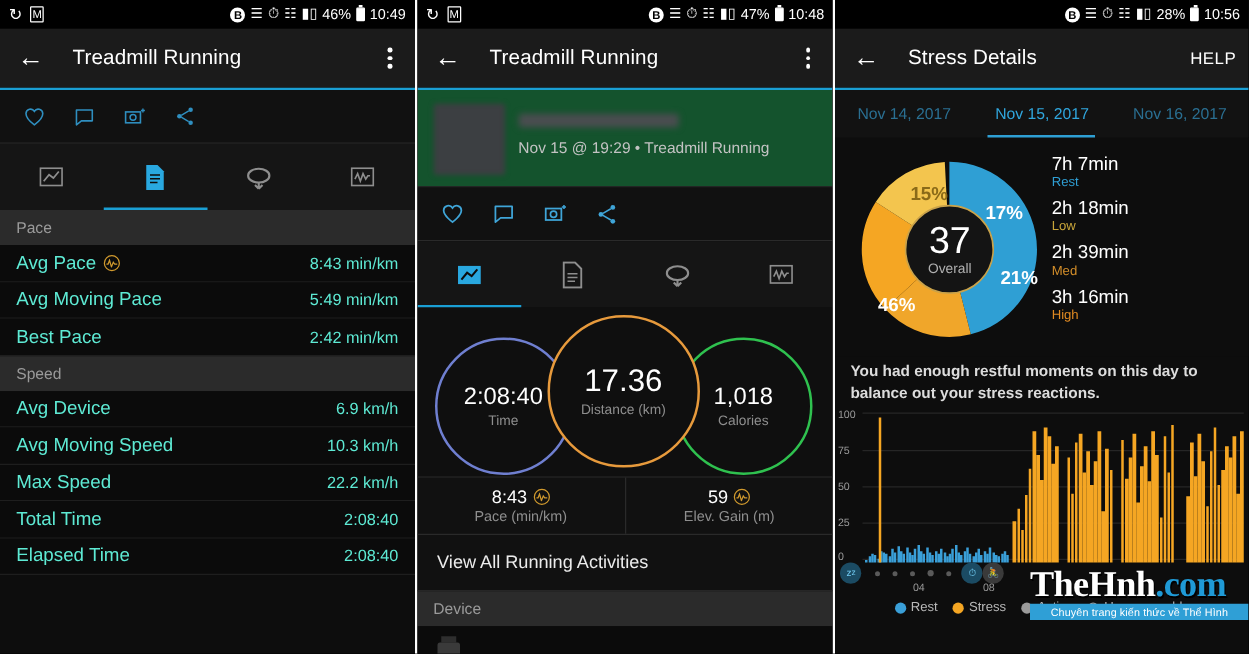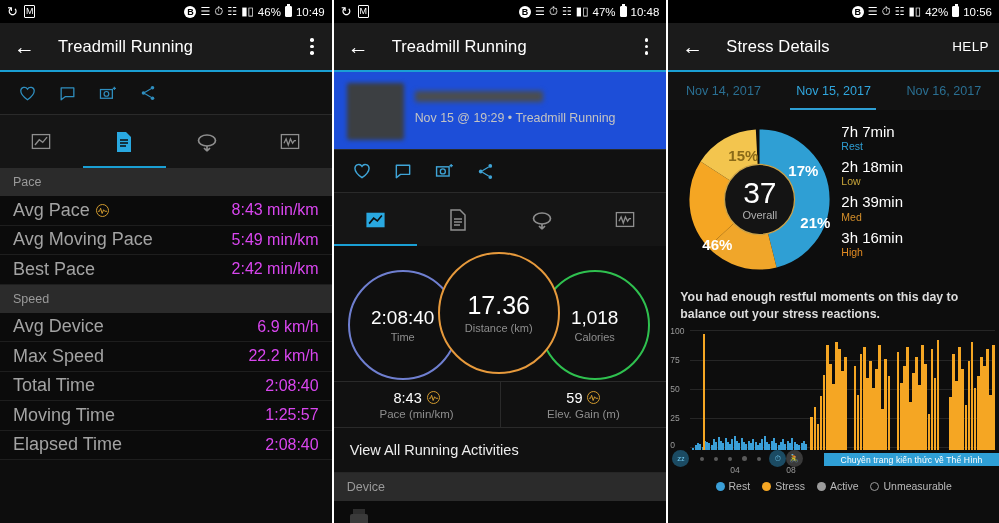--- a/index.html
+++ b/index.html
@@ -48,27 +48,27 @@
   .tabbar{ height:53px; background:#151515; display:flex; position:relative; }
   .tab{ flex:1; display:flex; align-items:center; justify-content:center; }
   .tab svg{ display:block; }
   .tabind{ position:absolute; bottom:0; height:2.5px; background:#1a9fd4; width:25%; }
   .tabsep{ height:1px; background:#2a2a2a; width:100%; }
 
   
   .sechdr{ background:#2b2b2b; color:#9a9a9a; font-size:12.5px; padding:7px 13px; }
   .row{ display:flex; align-items:center; justify-content:space-between;
         padding:0 13px; height:29.5px; border-bottom:1px solid #1e1e1e; background:#0b0b0b; }
-  .row-lbl{ color:#a3a3a3; font-size:18px; display:flex; align-items:center; gap:6px; }
-  .row-val{ color:#d946ef; font-size:16px; }
+  .row-lbl{ color:#5eead4; font-size:15px; display:flex; align-items:center; gap:6px; }
+  .row-val{ color:#5eead4; font-size:13px; }
   .badge-hr{ width:13px;height:13px;border-radius:50%;border:1.4px solid #d19a2e;
              display:inline-flex;align-items:center;justify-content:center; }
 
   
-  .profile{ display:flex; gap:11px; padding:11px 13px 9px 13px; background:#1d4ed8; align-items:flex-start; }
+  .profile{ display:flex; gap:11px; padding:11px 13px 9px 13px; background:#14532d; align-items:flex-start; }
   .avatar{ width:57px;height:57px;background:#3c3f42;border-radius:2px;flex:0 0 57px;
            filter:blur(2px); }
   .p-name{ height:11px; width:128px; background:#4a4d50; border-radius:2px; filter:blur(2.6px); margin:8px 0 9px 0; }
   .p-meta{ color:#c3c3c3; font-size:12.4px; }
 
   
   .rings{ position:relative; height:135px; background:#0f0f0f; }
   .ring{ position:absolute; border-radius:50%; display:flex; flex-direction:column;
          align-items:center; justify-content:center; }
   .ring-v{ color:#fff; font-weight:300; line-height:1; }
@@ -221,31 +221,31 @@
         <span class="row-lbl">Best Pace</span>
         <span class="row-val">2:42 min/km</span>
       </div>
 
       <div class="sechdr">Speed</div>
       <div class="row">
         <span class="row-lbl">Avg Device</span>
         <span class="row-val">6.9 km/h</span>
       </div>
       <div class="row">
+        <span class="row-lbl">Avg Moving Speed</span>
+        <span class="row-val">10.3 km/h</span>
+      </div>
+      <div class="row">
         <span class="row-lbl">Max Speed</span>
         <span class="row-val">22.2 km/h</span>
       </div>
 
       <div class="row">
         <span class="row-lbl">Total Time</span>
         <span class="row-val">2:08:40</span>
-      </div>
-      <div class="row">
-        <span class="row-lbl">Moving Time</span>
-        <span class="row-val">1:25:57</span>
       </div>
       <div class="row">
         <span class="row-lbl">Elapsed Time</span>
         <span class="row-val">2:08:40</span>
       </div>
     </div>
   </div>
 
   <div class="gap"></div>
 
@@ -392,21 +392,21 @@
 
   <div class="panel p3">
     <div class="statusbar">
       <div class="sb-left"></div>
       <div class="sb-right">
         <span class="ic-bt">B</span>
         <span class="sb-ic" style="font-size:11px">☰</span>
         <span class="sb-ic">⏱</span>
         <span class="sb-ic" style="font-size:11px">☷</span>
         <span class="sb-ic">▮▯</span>
-        <span>42%</span>
+        <span>28%</span>
         <span class="batt"></span>
         <span>10:56</span>
       </div>
     </div>
 
     <div class="appbar">
       <span class="backarrow">←</span>
       <span class="appbar-title">Stress Details</span>
       <span class="helptxt">HELP</span>
     </div>
@@ -601,17 +601,18 @@
           <i class="lgdot" style="background:#9b9b9b"></i>
           <span>Active</span>
         </span>
       <span class="lg">
           <i class="lgdot" style="background:transparent;border:1.5px solid #9b9b9b"></i>
           <span>Unmeasurable</span>
         </span>
     </div>
 
     <div class="watermark">
+      <div class="wm-title"><span>TheH</span><span>nh</span><span class="wm-com">.com</span></div>
       <div class="wm-sub">Chuyên trang kiến thức về Thể Hình</div>
     </div>
   </div>
 
 </div>
 
 </body></html>

